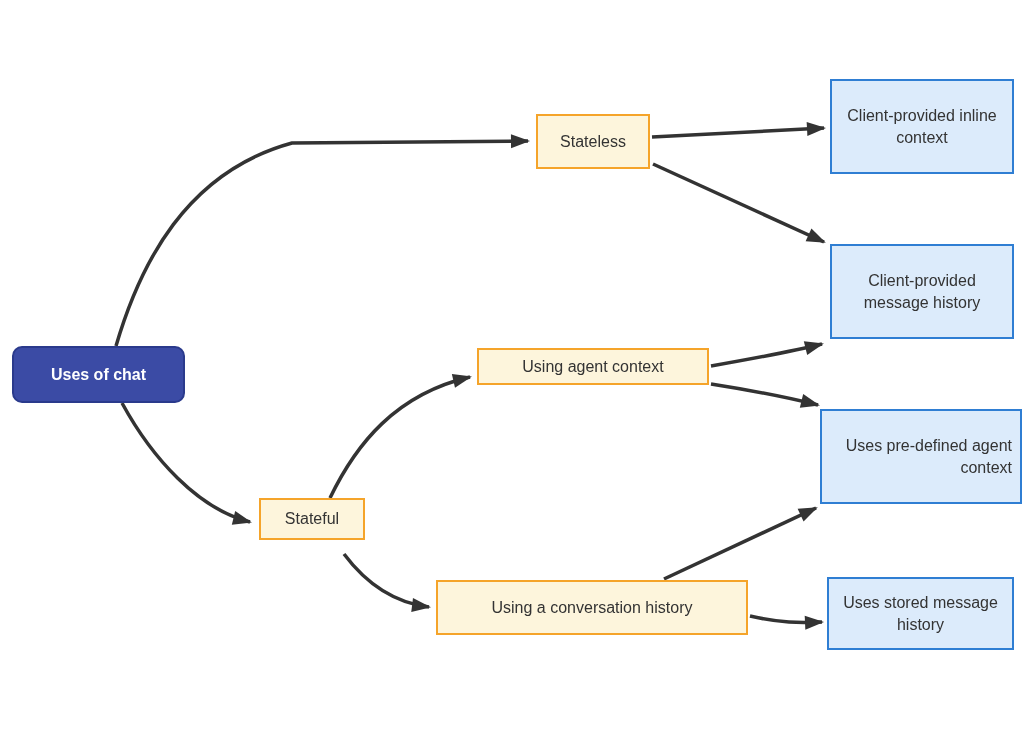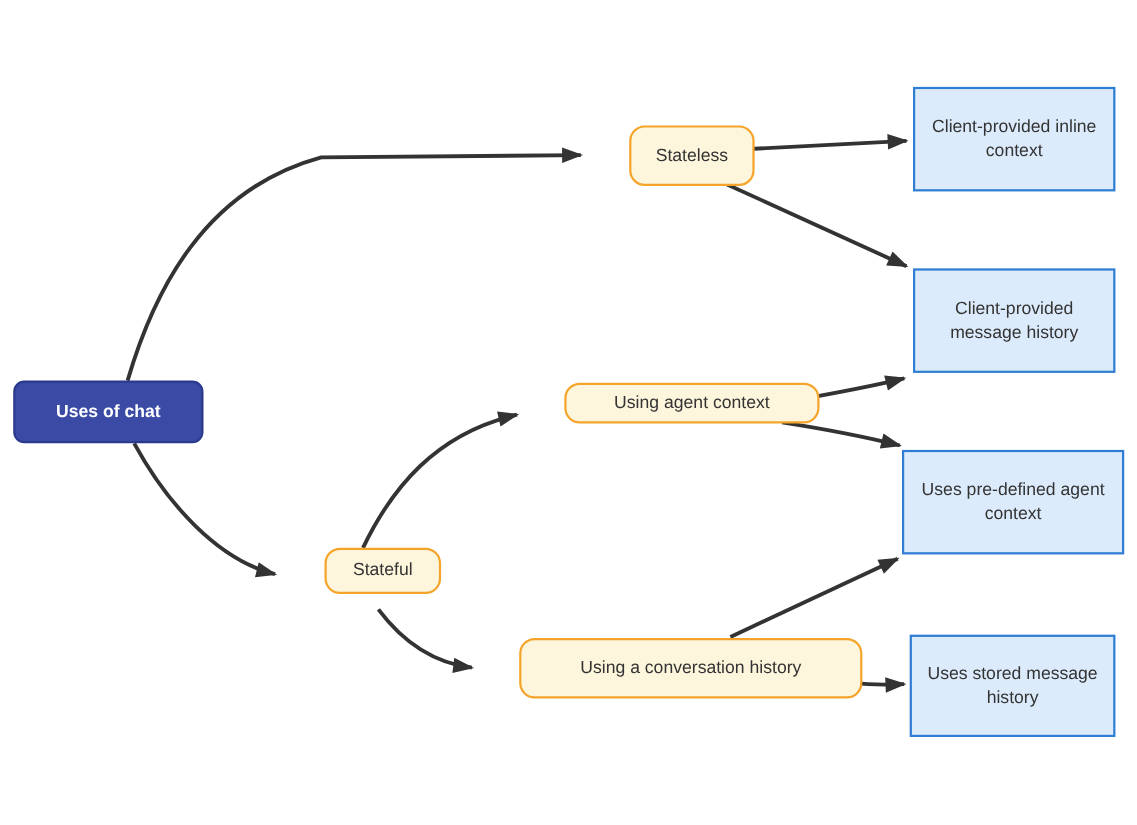--- a/index.html
+++ b/index.html
@@ -44,22 +44,21 @@
   .node-root {
     background: var(--root-fill, #3b4ba5);
     border: 2px solid var(--root-border, #2a3a8c);
     border-radius: 10px;
     color: var(--root-text, #ffffff);
     font-weight: bold;
   }
   .node-branch {
     background: var(--branch-fill, #fdf5dc);
     border: 2px solid var(--branch-border, #f5a42a);
-    border-radius: 14px;
-    margin-left: 36px;
+    border-radius: 0;
   }
   .node-leaf {
     background: var(--leaf-fill, #dcebfb);
     border: 2px solid var(--leaf-border, #2f7ed3);
     padding: 0 8px;
   }
 </style>
 </head>
 <body>
 
@@ -104,21 +103,21 @@
   </div>
 
   <div class="node node-leaf" style="left:830px; top:79px; width:184px; height:95px;">
     <span>Client-provided inline context</span>
   </div>
 
   <div class="node node-leaf" style="left:830px; top:244px; width:184px; height:95px;">
     <span>Client-provided message history</span>
   </div>
 
-  <div class="node node-leaf" style="left:820px; top:409px; width:202px; height:95px;">
+  <div class="node node-leaf" style="left:820px; top:409px; width:202px; height:95px;text-align:right;">
     <span>Uses pre-defined agent context</span>
   </div>
 
-  <div class="node node-leaf" style="left:827px; top:577px; width:187px; height:93px;">
+  <div class="node node-leaf" style="left:827px; top:577px; width:187px; height:73px;">
     <span>Uses stored message history</span>
   </div>
 
 </div>
 
 </body></html>

